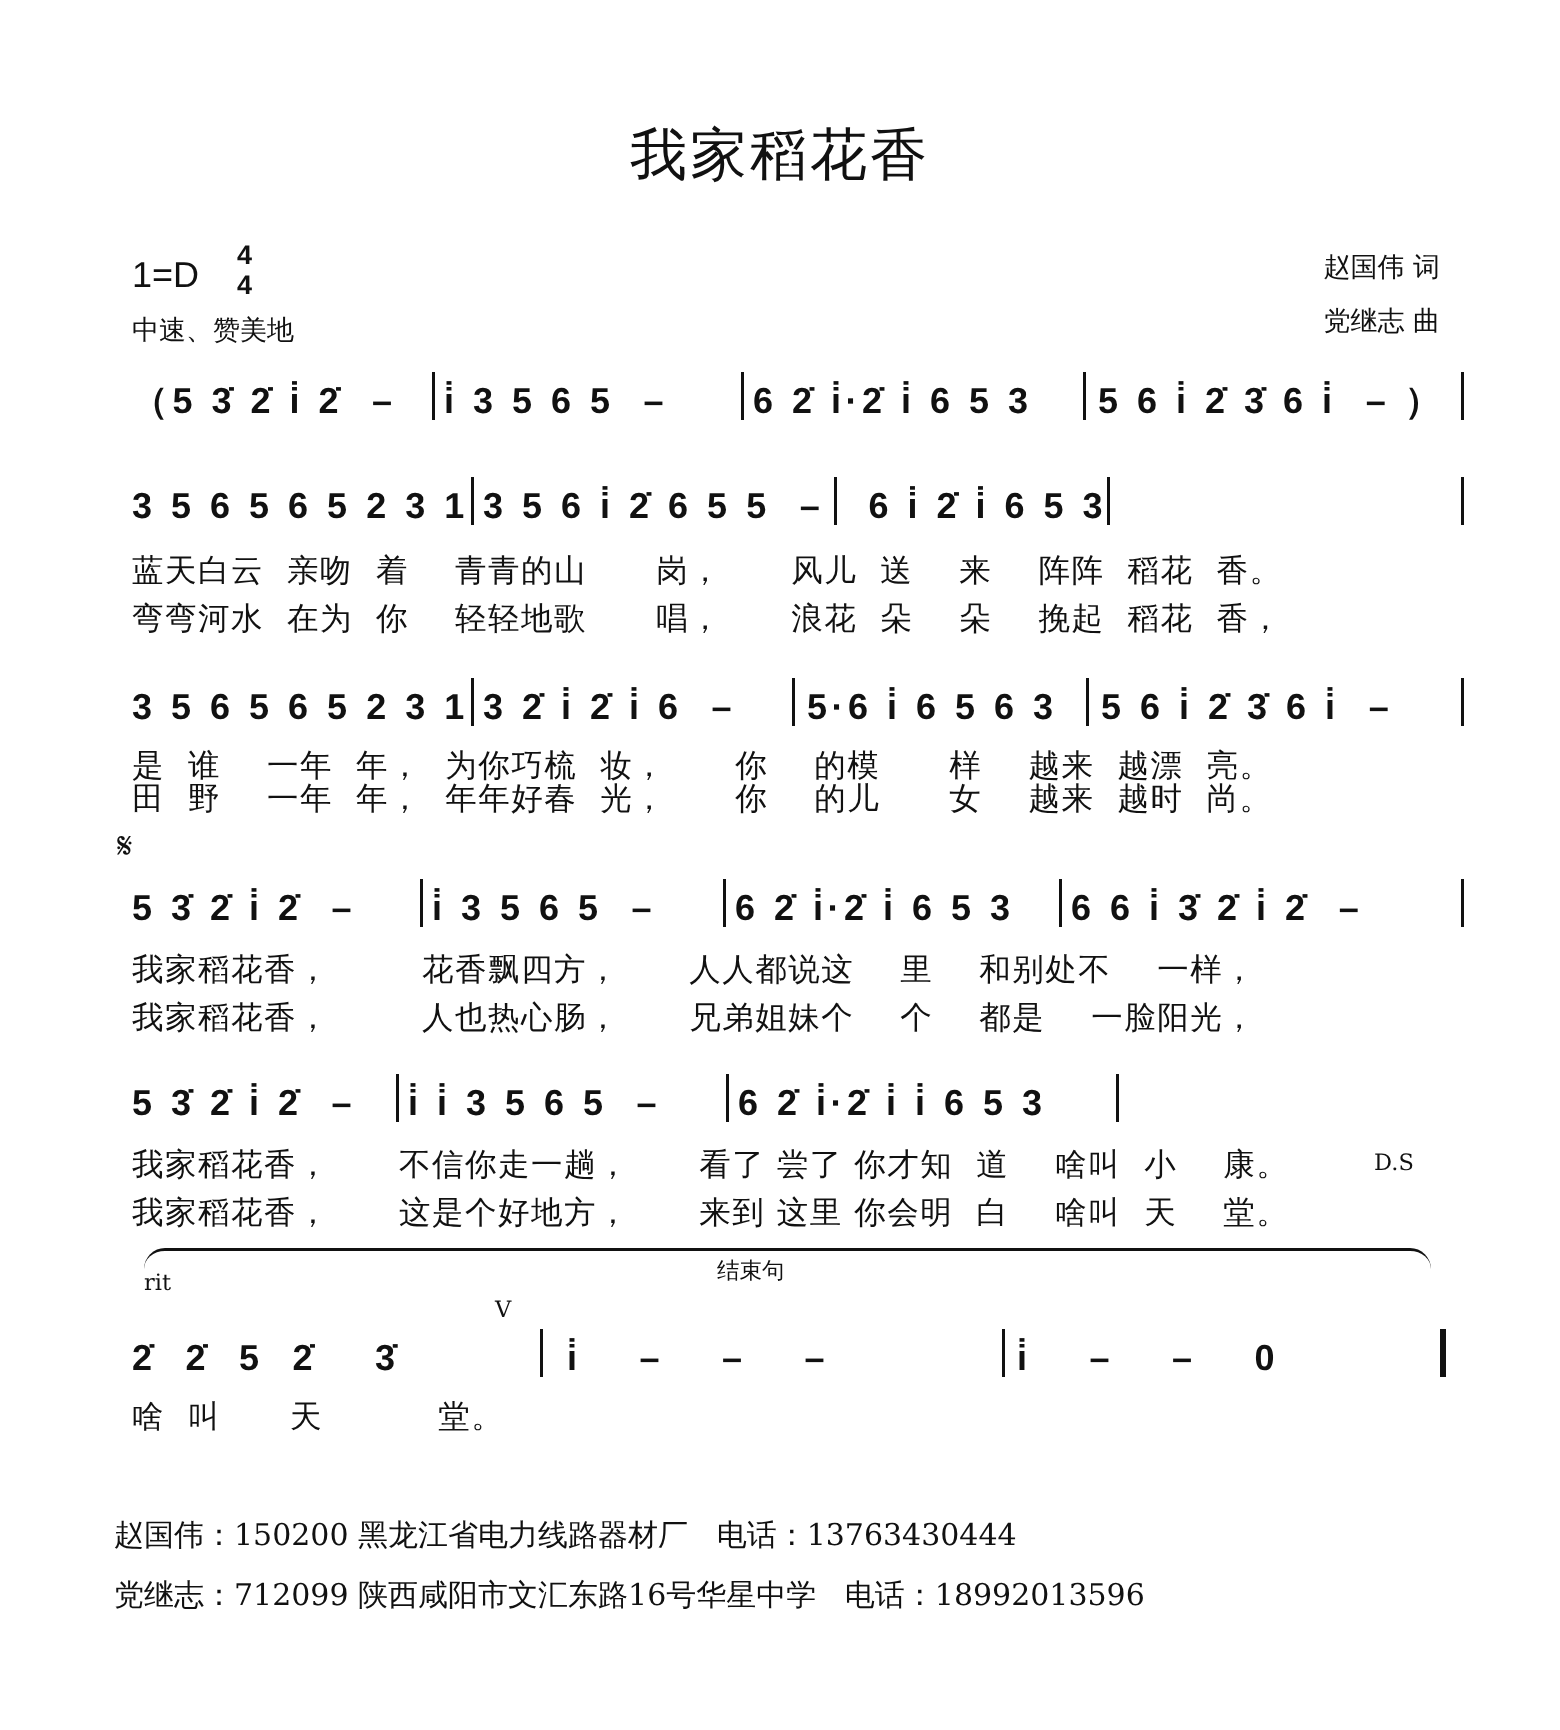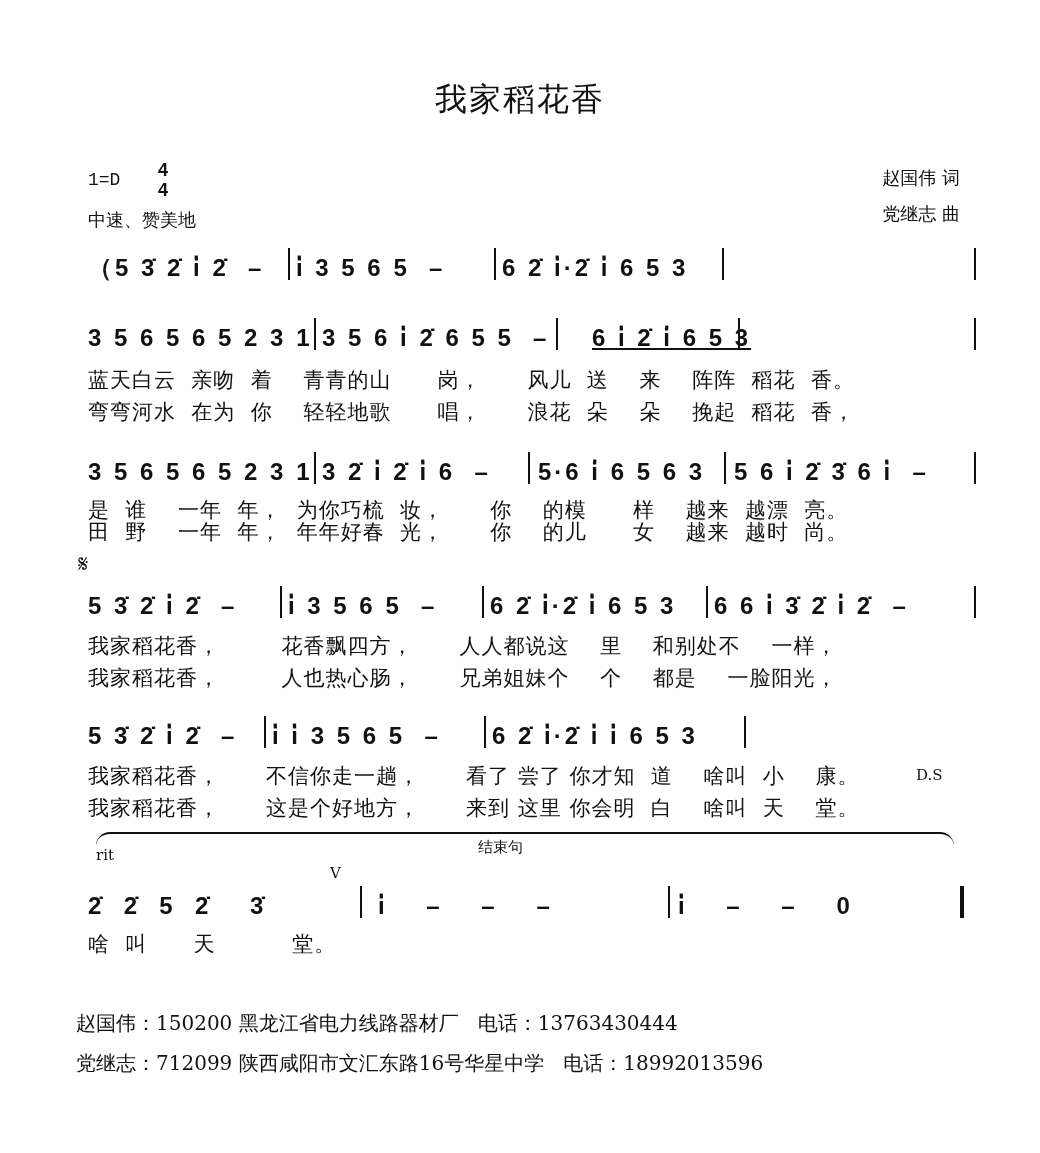--- a/index.html
+++ b/index.html
@@ -1,19 +1,19 @@
 <!DOCTYPE html>
 <html><head>
 <meta charset="utf-8">
 <style>
   html, body { margin:0; padding:0; background:#ffffff; }
   body { width:1040px; height:1153px; position:relative; overflow:hidden; color:#111; font-family:"DejaVu Serif", serif; }
   .abs { position:absolute; }
-  .title { left:0; width:1040px; top:78px; text-align:center; font-size:32px; letter-spacing:2px; font-family:"DejaVu Serif", serif; }
-  .key { left:88px; top:170px; font-size:18px; font-family:Liberation Mono, monospace; }
+  .title { left:0; width:1040px; top:78px; text-align:center; font-size:38px; letter-spacing:2px; font-family:"DejaVu Serif", serif; }
+  .key { left:88px; top:170px; font-size:24px; font-family:Liberation Sans, sans-serif; }
   .meter { left:152px; top:160px; width:22px; text-align:center; font-weight:bold; font-family:"Liberation Sans", sans-serif; font-size:18px; line-height:20px; }
   .tempo { left:88px; top:208px; font-size:18px; }
   .credit { right:80px; font-size:18px; }
   .row { left:88px; width:890px; height:40px; }
   .measure { position:absolute; top:0; height:40px; display:flex; align-items:flex-end; }
   .bar { position:absolute; top:6px; width:2px; height:32px; background:#111; }
   .bar.final { width:4px; }
   .note { font-family:"Liberation Sans", sans-serif; font-weight:bold; font-size:24px; line-height:28px; white-space:pre; letter-spacing:3px; position:relative; }
   .lyric { left:88px; font-size:21px; white-space:pre; font-family:"DejaVu Serif", serif; letter-spacing:1px; }
   .footer { left:76px; font-size:20px; white-space:pre; }
@@ -39,33 +39,36 @@
     </div>
   <div class="bar" style="left:200px;"></div>
   <div class="measure" style="left:208px;">
       <span class="note">i̇ 3 5 6 5  –</span>
     </div>
   <div class="bar" style="left:406px;"></div>
   <div class="measure" style="left:414px;">
       <span class="note">6 2̇ i̇·2̇ i̇ 6 5 3</span>
     </div>
   <div class="bar" style="left:634px;"></div>
+  <div class="measure" style="left:644px;">
+      <span class="note">5 6 i̇ 2̇ 3̇ 6 i̇  – ）</span>
+    </div>
   <div class="bar" style="left:886px;"></div>
 </div>
 
 <div class="abs row" style="top:312px;">
   <div class="measure" style="left:0;">
       <span class="note">3 5 6 5 6 5 2 3 1</span>
     </div>
   <div class="bar" style="left:226px;"></div>
   <div class="measure" style="left:234px;">
       <span class="note">3 5 6 i̇ 2̇ 6 5 5  –</span>
     </div>
   <div class="bar" style="left:468px;"></div>
-  <div class="measure" style="left:504px;text-decoration:underline;">
+  <div class="measure" style="left:491px;">
       <span class="note">6 i̇ 2̇ i̇ 6 5 3</span>
     </div>
   <div class="bar" style="left:650px;"></div>
   <div class="bar" style="left:886px;"></div>
 </div>
 <div class="abs lyric" style="top:366px;">蓝天白云  亲吻  着    青青的山      岗，      风儿  送    来    阵阵  稻花  香。</div>
 <div class="abs lyric" style="top:398px;">弯弯河水  在为  你    轻轻地歌      唱，      浪花  朵    朵    挽起  稻花  香，</div>
 
 <div class="abs row" style="top:446px;">
   <div class="measure" style="left:0;">

